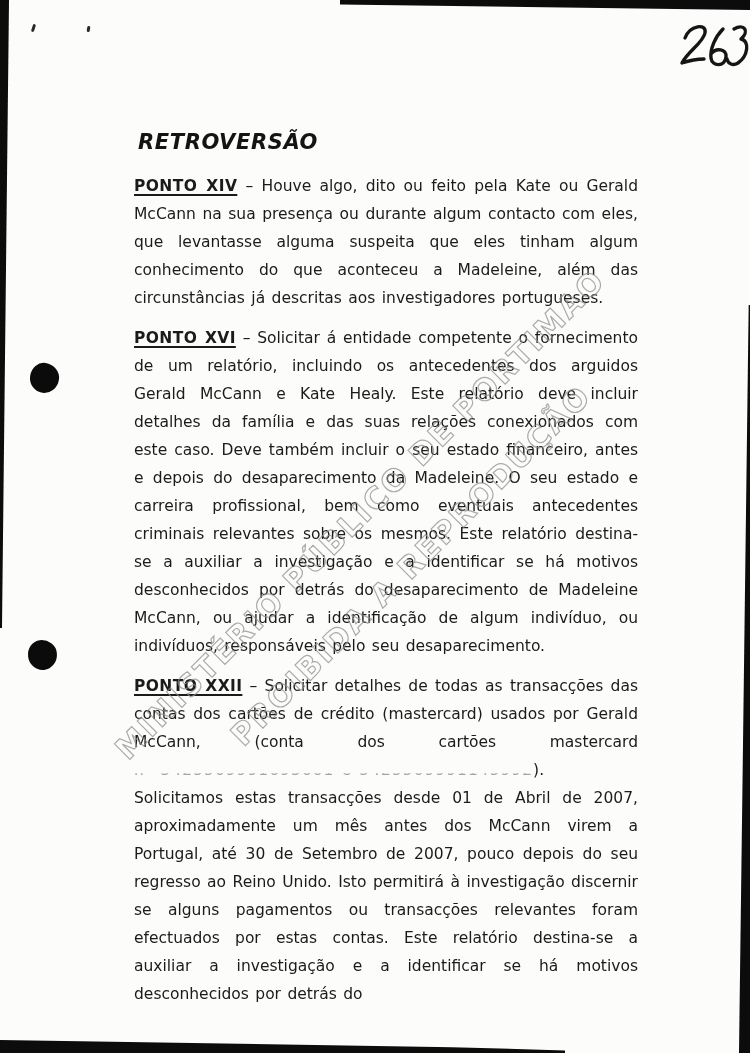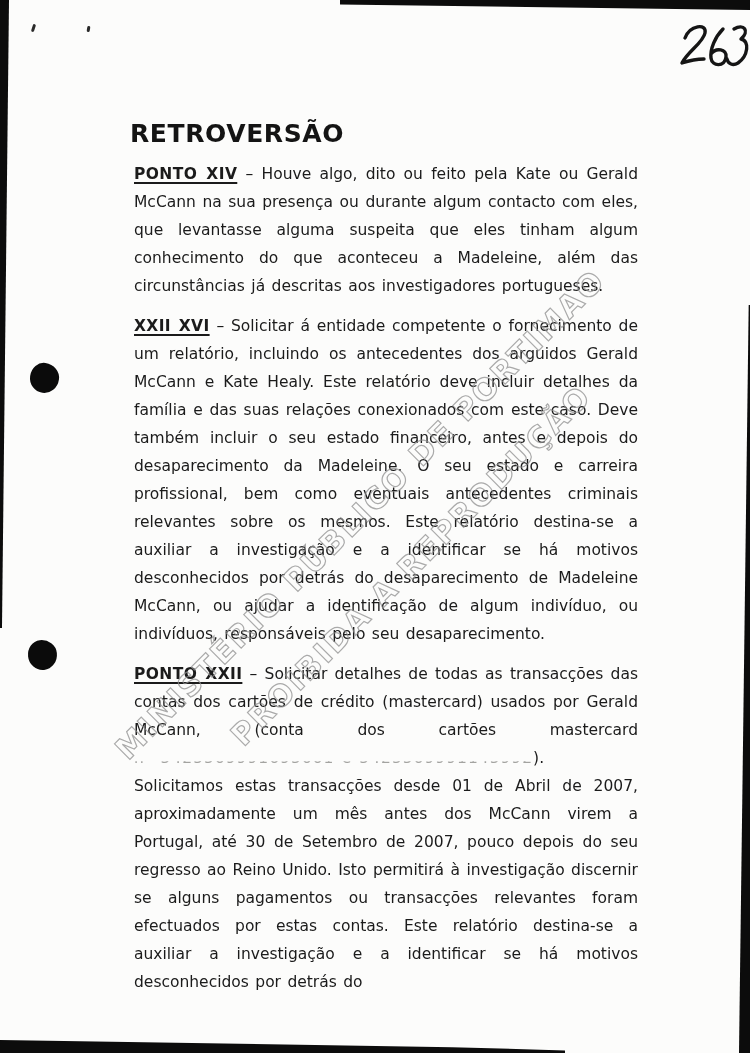--- a/index.html
+++ b/index.html
@@ -21,25 +21,26 @@
     position:absolute;
     left:122px; top:112px; width:528px;
     color:#1b1b1b;
     font-size:15.5px;
     line-height:28px;
     text-align:justify;
     word-spacing:1.5px;
     z-index:2;
   }
   .heading {
-    font-size:25px;
+    font-size:21px;
     font-weight:bold;
     letter-spacing:0.6px;
-    margin:8px;
+    margin:16px;
     color:#141414;
+    font-style:italic;
   }
   p.para { margin:12px; }
   .p1 { margin-top:39px; }
   .p2 { margin-top:50px; }
   .p3 { margin-top:38px; }
   .lead {
     font-weight:bold;
     text-decoration:underline;
     text-decoration-thickness:2px;
     text-underline-offset:3px;
@@ -139,21 +140,21 @@
   <div class="text-col">
 
     <h1 class="heading">RETROVERSÃO</h1>
 
     <p class="para p1">
       <span class="lead">PONTO XIV</span>
       <span>– Houve algo, dito ou feito pela Kate ou Gerald McCann na sua presença ou durante algum contacto com eles, que levantasse alguma suspeita que eles tinham algum conhecimento do que aconteceu a Madeleine, além das circunstâncias já descritas aos investigadores portugueses.</span>
     </p>
 
     <p class="para p2">
-      <span class="lead">XXII XVI</span>
+      <span class="lead">PONTO XVI</span>
       <span>– Solicitar á entidade competente o fornecimento de um relatório, incluindo os antecedentes dos arguidos Gerald McCann e Kate Healy. Este relatório deve incluir detalhes da família e das suas relações conexionados com este caso. Deve também incluir o seu estado financeiro, antes e depois do desaparecimento da Madeleine. O seu estado e carreira profissional, bem como eventuais antecedentes criminais relevantes sobre os mesmos. Este relatório destina-se a auxiliar a investigação e a identificar se há motivos desconhecidos por detrás do desaparecimento de Madeleine McCann, ou ajudar a identificação de algum indivíduo, ou indivíduos, responsáveis pelo seu desaparecimento.</span>
     </p>
 
     <p class="para p3">
       <span class="lead">PONTO XXII</span>
       <span>– Solicitar detalhes de todas as transacções das contas dos cartões de crédito (mastercard) usados por Gerald McCann, (conta dos cartões mastercard </span><span class="erased erased-gap">nº 5425569991695661 e</span><span class="erased">5425569991145992</span><span>). Solicitamos estas transacções desde 01 de Abril de 2007, aproximadamente um mês antes dos McCann virem a Portugal, até 30 de Setembro de 2007, pouco depois do seu regresso ao Reino Unido. Isto permitirá à investigação discernir se alguns pagamentos ou transacções relevantes foram efectuados por estas contas. Este relatório destina-se a auxiliar a investigação e a identificar se há motivos desconhecidos por detrás do</span>
     </p>
 
   </div>
 

